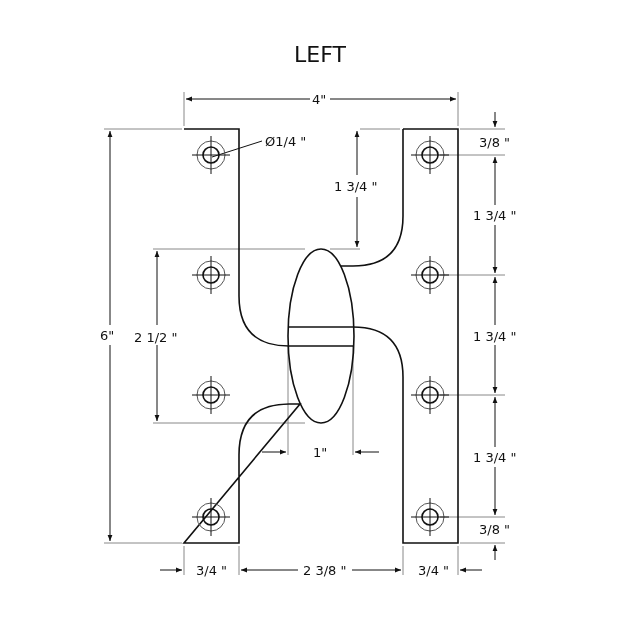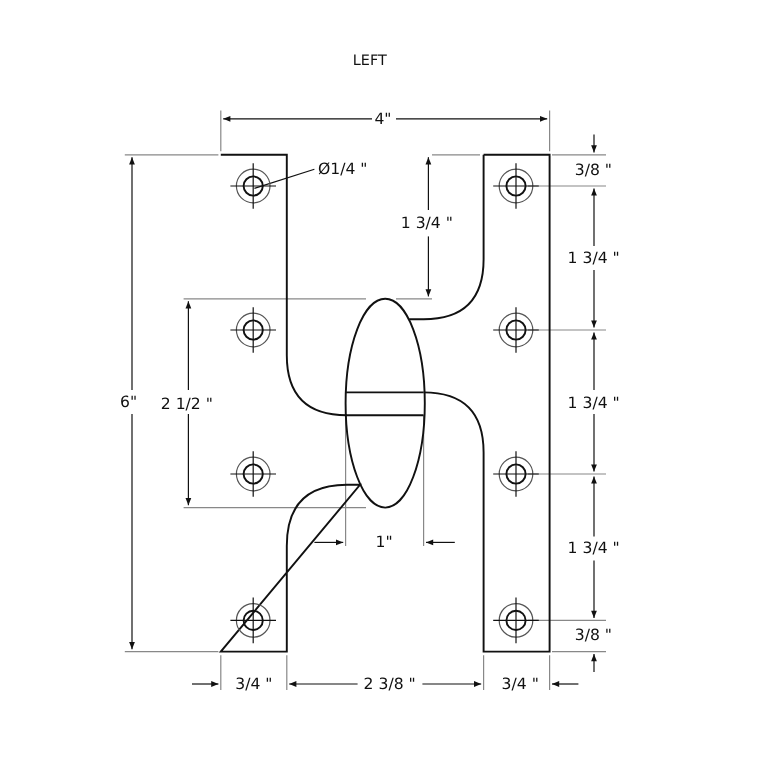--- a/index.html
+++ b/index.html
@@ -1,19 +1,19 @@
 <!DOCTYPE html>
 <html><head>
 <meta charset="utf-8">
 <style>
   html,body{margin:0;padding:0;background:#ffffff;}
   #canvas{position:relative;width:637px;height:637px;background:#ffffff;overflow:hidden;}
   svg{position:absolute;left:0;top:0;}
   .lbl{position:absolute;font-family:"DejaVu Sans","Liberation Sans",sans-serif;font-size:13px;color:#111;white-space:pre;line-height:1;background:#fff;}
-  .title{position:absolute;font-family:"DejaVu Sans","Liberation Sans",sans-serif;font-size:12px;color:#111;line-height:1;}
+  .title{position:absolute;font-family:"DejaVu Sans","Liberation Sans",sans-serif;font-size:22px;color:#111;line-height:1;}
 </style>
 </head>
 <body>
 
 <div id="canvas">
   <div class="title" style="left:294px;top:44px;">LEFT</div>
 
   <svg width="637" height="637" viewBox="0 0 637 637">
     <defs>
       <marker id="ar" viewBox="0 0 10 10" refX="10" refY="5" markerWidth="9" markerHeight="6" orient="auto-start-reverse">

